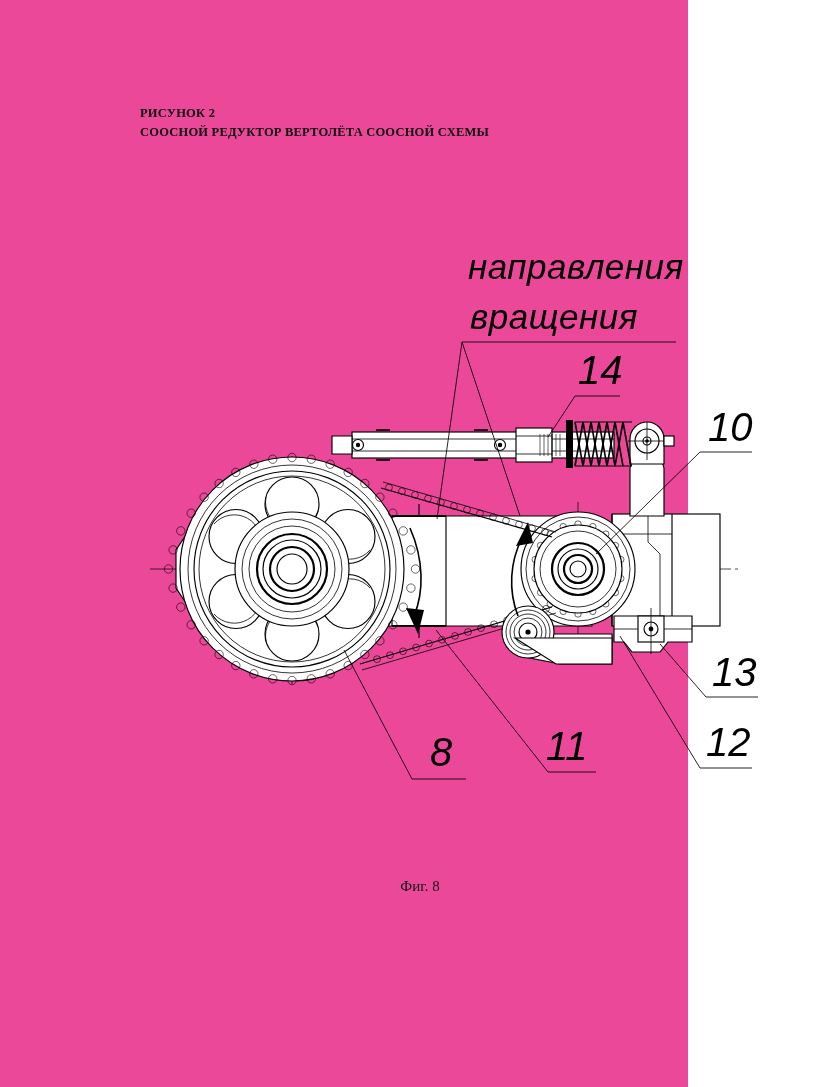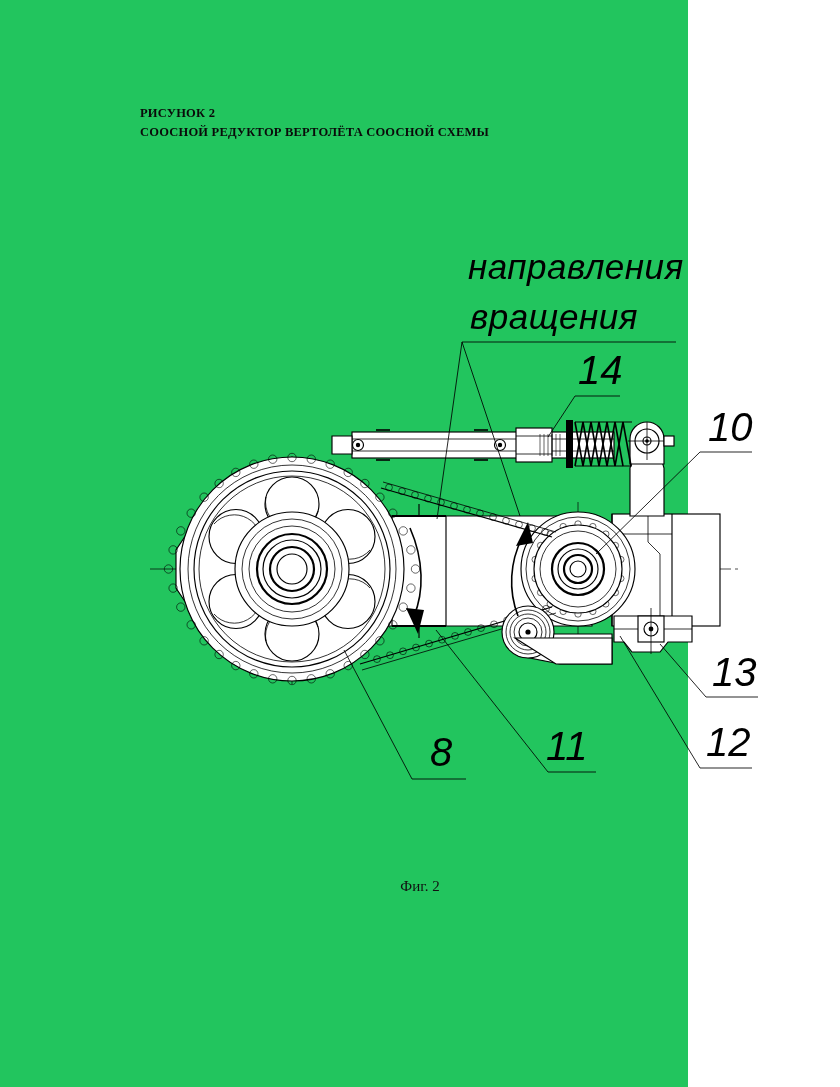--- a/index.html
+++ b/index.html
@@ -14,21 +14,21 @@
     position: relative;
     overflow: hidden;
     font-family: "Liberation Serif", serif;
     color: #000000;
   }
   #page {
     position: absolute;
     left: 0; top: 0;
     width: 688px;
     height: 1087px;
-    background: #22c55e;
+    background: #ec4899;
   }
   .title-block {
     position: absolute;
     left: 140px;
     top: 104px;
     width: 600px;
     font-family: "Liberation Serif", serif;
     font-weight: bold;
     font-size: 12.5px;
     letter-spacing: 0.2px;
@@ -434,15 +434,15 @@
 
       <g>
         <path class="leader" d="M344 486 L412 615 L466 615"></path>
         <text class="callout" x="430" y="602">8</text>
       </g>
 
       </g>
     </svg>
   </div>
 
-  <div class="fig-caption">Фиг. 2</div>
+  <div class="fig-caption">Фиг. 8</div>
 
 </div>
 
 </body></html>

